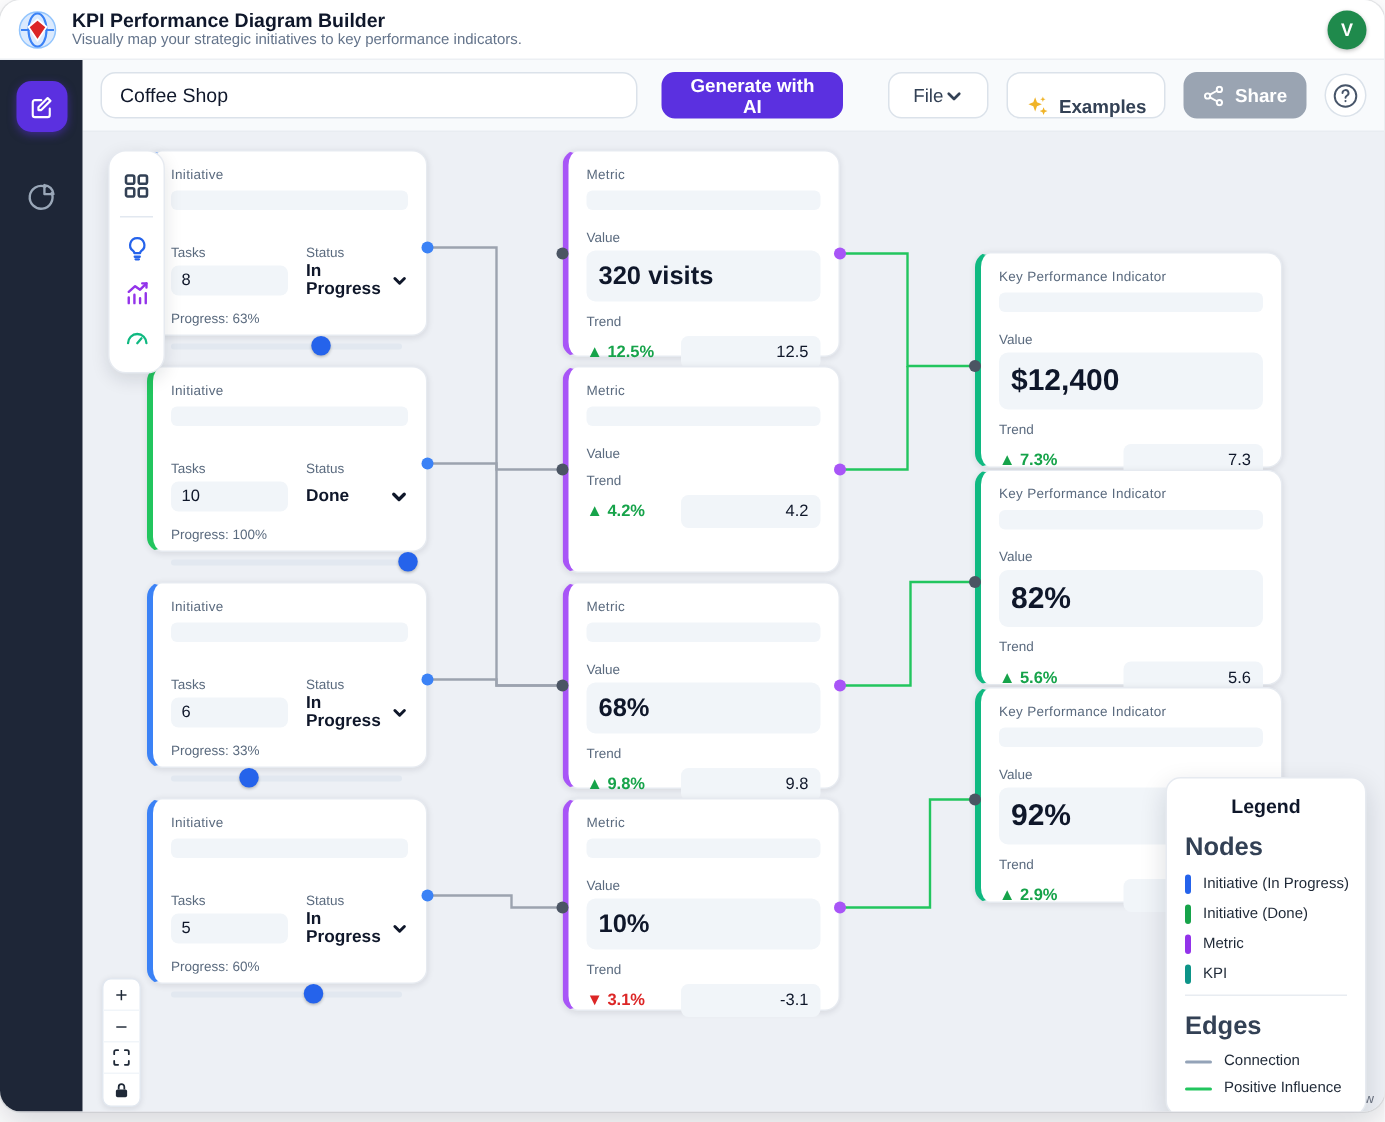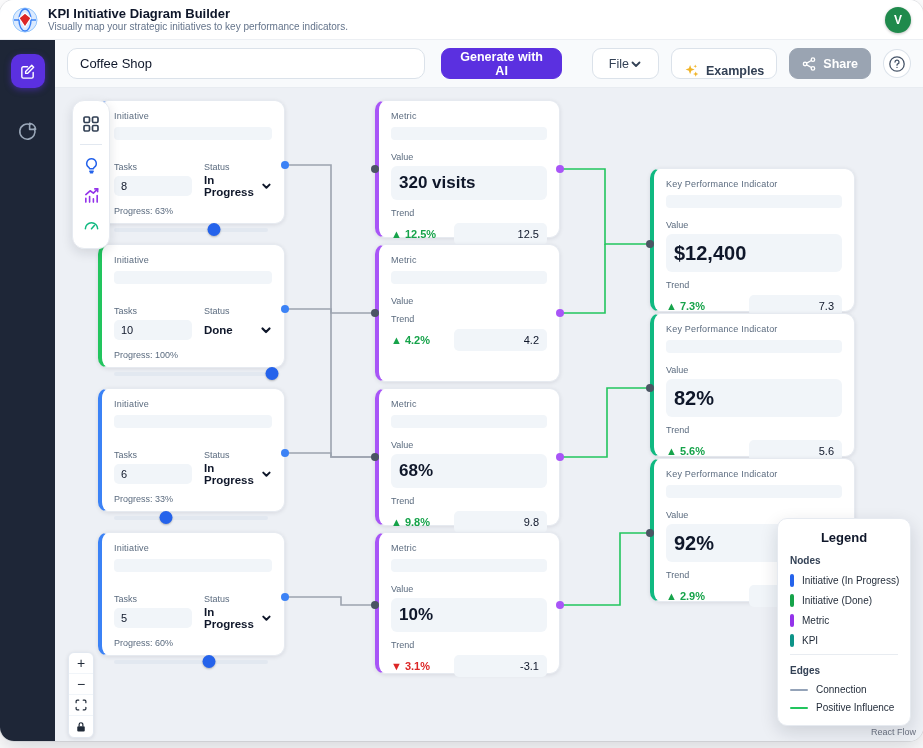--- a/index.html
+++ b/index.html
@@ -83,21 +83,21 @@
   
   .palette { position:absolute; left:17px; top:12px; width:38px; z-index:6; background:#fff; border:1px solid #e6eaf0;
              border-radius:12px; box-shadow:0 4px 12px rgba(15,23,42,.12); padding:8px 0; display:flex; flex-direction:column; align-items:center; }
   .pal-btn { width:30px; height:30px; display:flex; align-items:center; justify-content:center; cursor:pointer; border-radius:8px; }
   .pal-div { width:22px; height:1px; background:#e2e8f0; margin:5px 0; }
 
   
   .legend { position:absolute; left:722px; top:430px; width:134px; z-index:7; background:#fff; border:1px solid #e6eaf0;
             border-radius:10px; box-shadow:0 6px 18px rgba(15,23,42,.14); padding:11px 12px 12px; }
   .legend-title { font-size:13px; font-weight:700; color:#0f172a; text-align:center; margin-bottom:10px; }
-  .legend-head { font-size:10px; font-weight:700; color:#334155; margin-bottom:8px; }
+  .legend-head { font-size:17px; font-weight:700; color:#334155; margin-bottom:8px; }
   .li { display:flex; align-items:center; gap:8px; margin-bottom:7px; }
   .li .bar { width:4px; height:13px; border-radius:2px; flex:0 0 4px; }
   .li .ln  { width:18px; height:2px; border-radius:1px; flex:0 0 18px; }
   .li span { font-size:10px; color:#1f2937; white-space:nowrap; }
   .legend hr { border:none; border-top:1px solid #e8ecf1; margin:6px 0 10px; }
 
   
   .zoomctl { position:absolute; left:13px; top:564px; width:26px; z-index:6; background:#fff; border:1px solid #e2e8f0;
              border-radius:6px; box-shadow:0 1px 4px rgba(15,23,42,.10); display:flex; flex-direction:column; }
   .zbtn { height:21px; display:flex; align-items:center; justify-content:center; font-size:14px; color:#1f2937; cursor:pointer;
@@ -112,21 +112,21 @@
 <div class="window">
 
   <div class="header">
     <svg class="logo" viewBox="0 0 26 26">
       <circle cx="13" cy="13" r="12" fill="#dbeafe" stroke="#93c5fd"></circle>
       <ellipse cx="13" cy="13" rx="6" ry="11" fill="none" stroke="#3b82f6" stroke-width="1.4"></ellipse>
       <path d="M2 13h22" stroke="#3b82f6" stroke-width="1.4"></path>
       <path d="M13 6l6 5-6 9-6-9z" fill="#dc2626" stroke="#fff" stroke-width="1.2"></path>
     </svg>
     <div class="header-text">
-      <div class="app-title">KPI Initiative Diagram Builder</div>
+      <div class="app-title">KPI Performance Diagram Builder</div>
       <div class="app-subtitle">Visually map your strategic initiatives to key performance indicators.</div>
     </div>
     <div class="avatar">V</div>
   </div>
 
   <div class="sidebar">
     <div class="side-btn active">
       <svg width="17" height="17" viewBox="0 0 18 18" fill="none" stroke="#fff" stroke-width="1.5" stroke-linecap="round" stroke-linejoin="round">
         <path d="M15 10v4.5A1.5 1.5 0 0 1 13.5 16h-9A1.5 1.5 0 0 1 3 14.5v-9A1.5 1.5 0 0 1 4.5 4H9"></path>
         <path d="M13.5 2.5l2 2L9 11H7V9z"></path>

